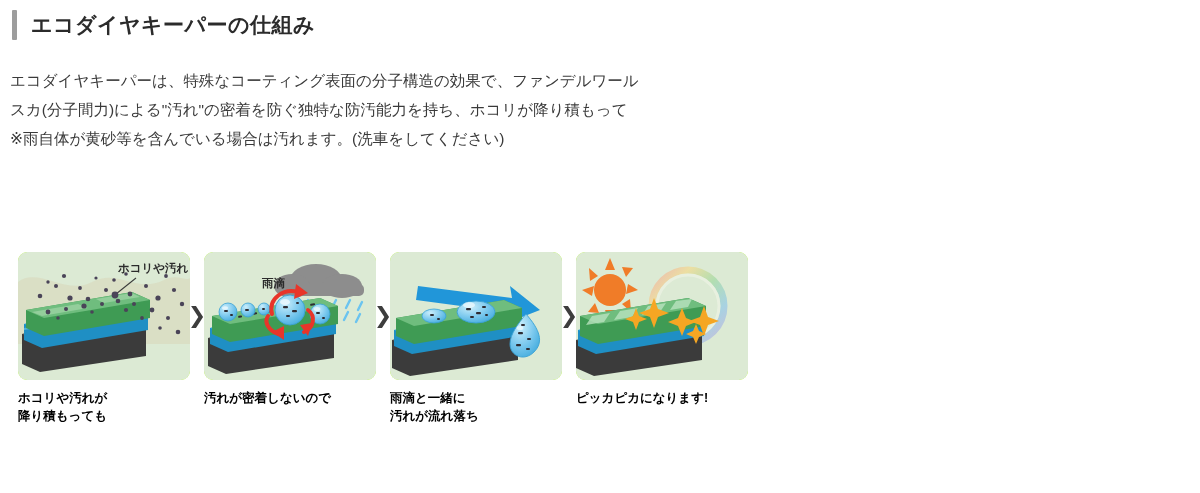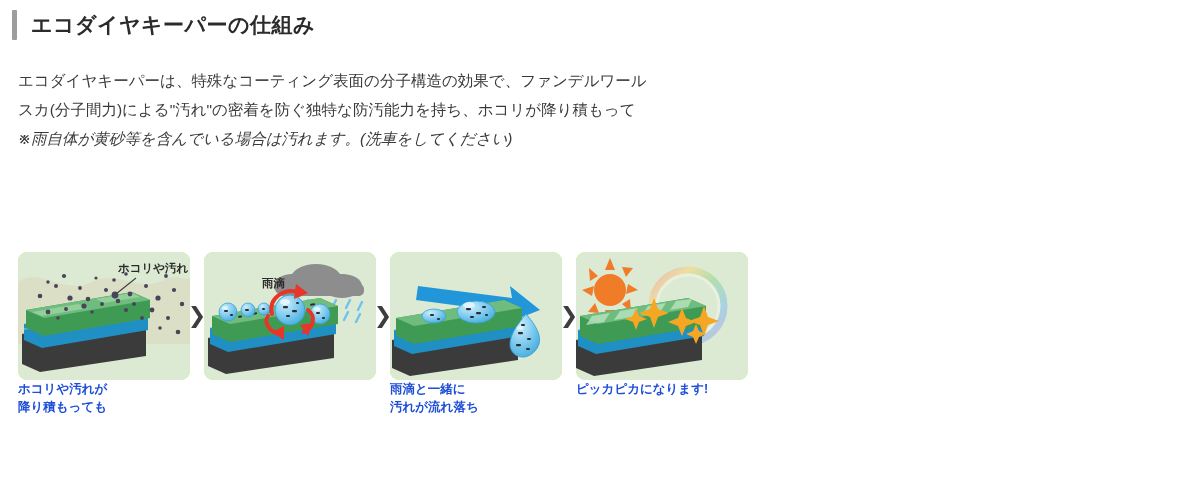--- a/index.html
+++ b/index.html
@@ -36,29 +36,29 @@
     font-size: 21px;
     font-weight: bold;
     color: #2b2b2b;
     letter-spacing: 0.5px;
     white-space: nowrap;
   }
 
   
   .body-copy {
     position: absolute;
-    left: 18px;
+    left: 10px;
     top: 66px;
     width: 730px;
     font-size: 15.5px;
     line-height: 29px;
     color: #3a3a3a;
   }
   .body-copy .line { white-space: nowrap; }
-  .note { color: #3a3a3a; font-style: italic; }
+  .note { color: #3a3a3a; }
 
   
   .steps {
     position: absolute;
     left: 18px;
     top: 252px;
     width: 730px;
     display: flex;
     align-items: flex-start;
   }
@@ -80,24 +80,25 @@
   .panel {
     position: relative;
     width: 172px;
     height: 128px;
     border-radius: 9px;
     background: #bef264;
     overflow: hidden;
   }
 
   .caption {
+    margin-top: 9px;
     font-size: 12.5px;
     font-weight: bold;
     line-height: 18px;
-    color: #1d4ed8;
+    color: #000000;
     white-space: nowrap;
   }
 
   svg { display: block; }
 </style>
 </head>
 <body>
 
 <div class="page">
 
@@ -280,20 +281,21 @@
             <g fill="#e8352a">
               <polygon points="92,32 104,41 90,47"></polygon>
               <polygon points="104,84 96,73 108,71"></polygon>
               <polygon points="80,88 68,80 80,74"></polygon>
             </g>
           </g>
         </svg>
         <div style="position:absolute; left:30px; top:24px; font-size:11.5px; font-weight:bold; color:#2b2b2b; white-space:nowrap;margin-left:28px;">雨滴</div>
       </div>
       <div class="caption">
+        <div>汚れが密着しないので</div>
       </div>
     </div>
 
     <div class="chevron">❯</div>
 
     <div class="step">
       <div class="panel">
         <svg width="172" height="128" viewBox="0 0 172 128">
           <defs>
             <clipPath id="p3clip">

